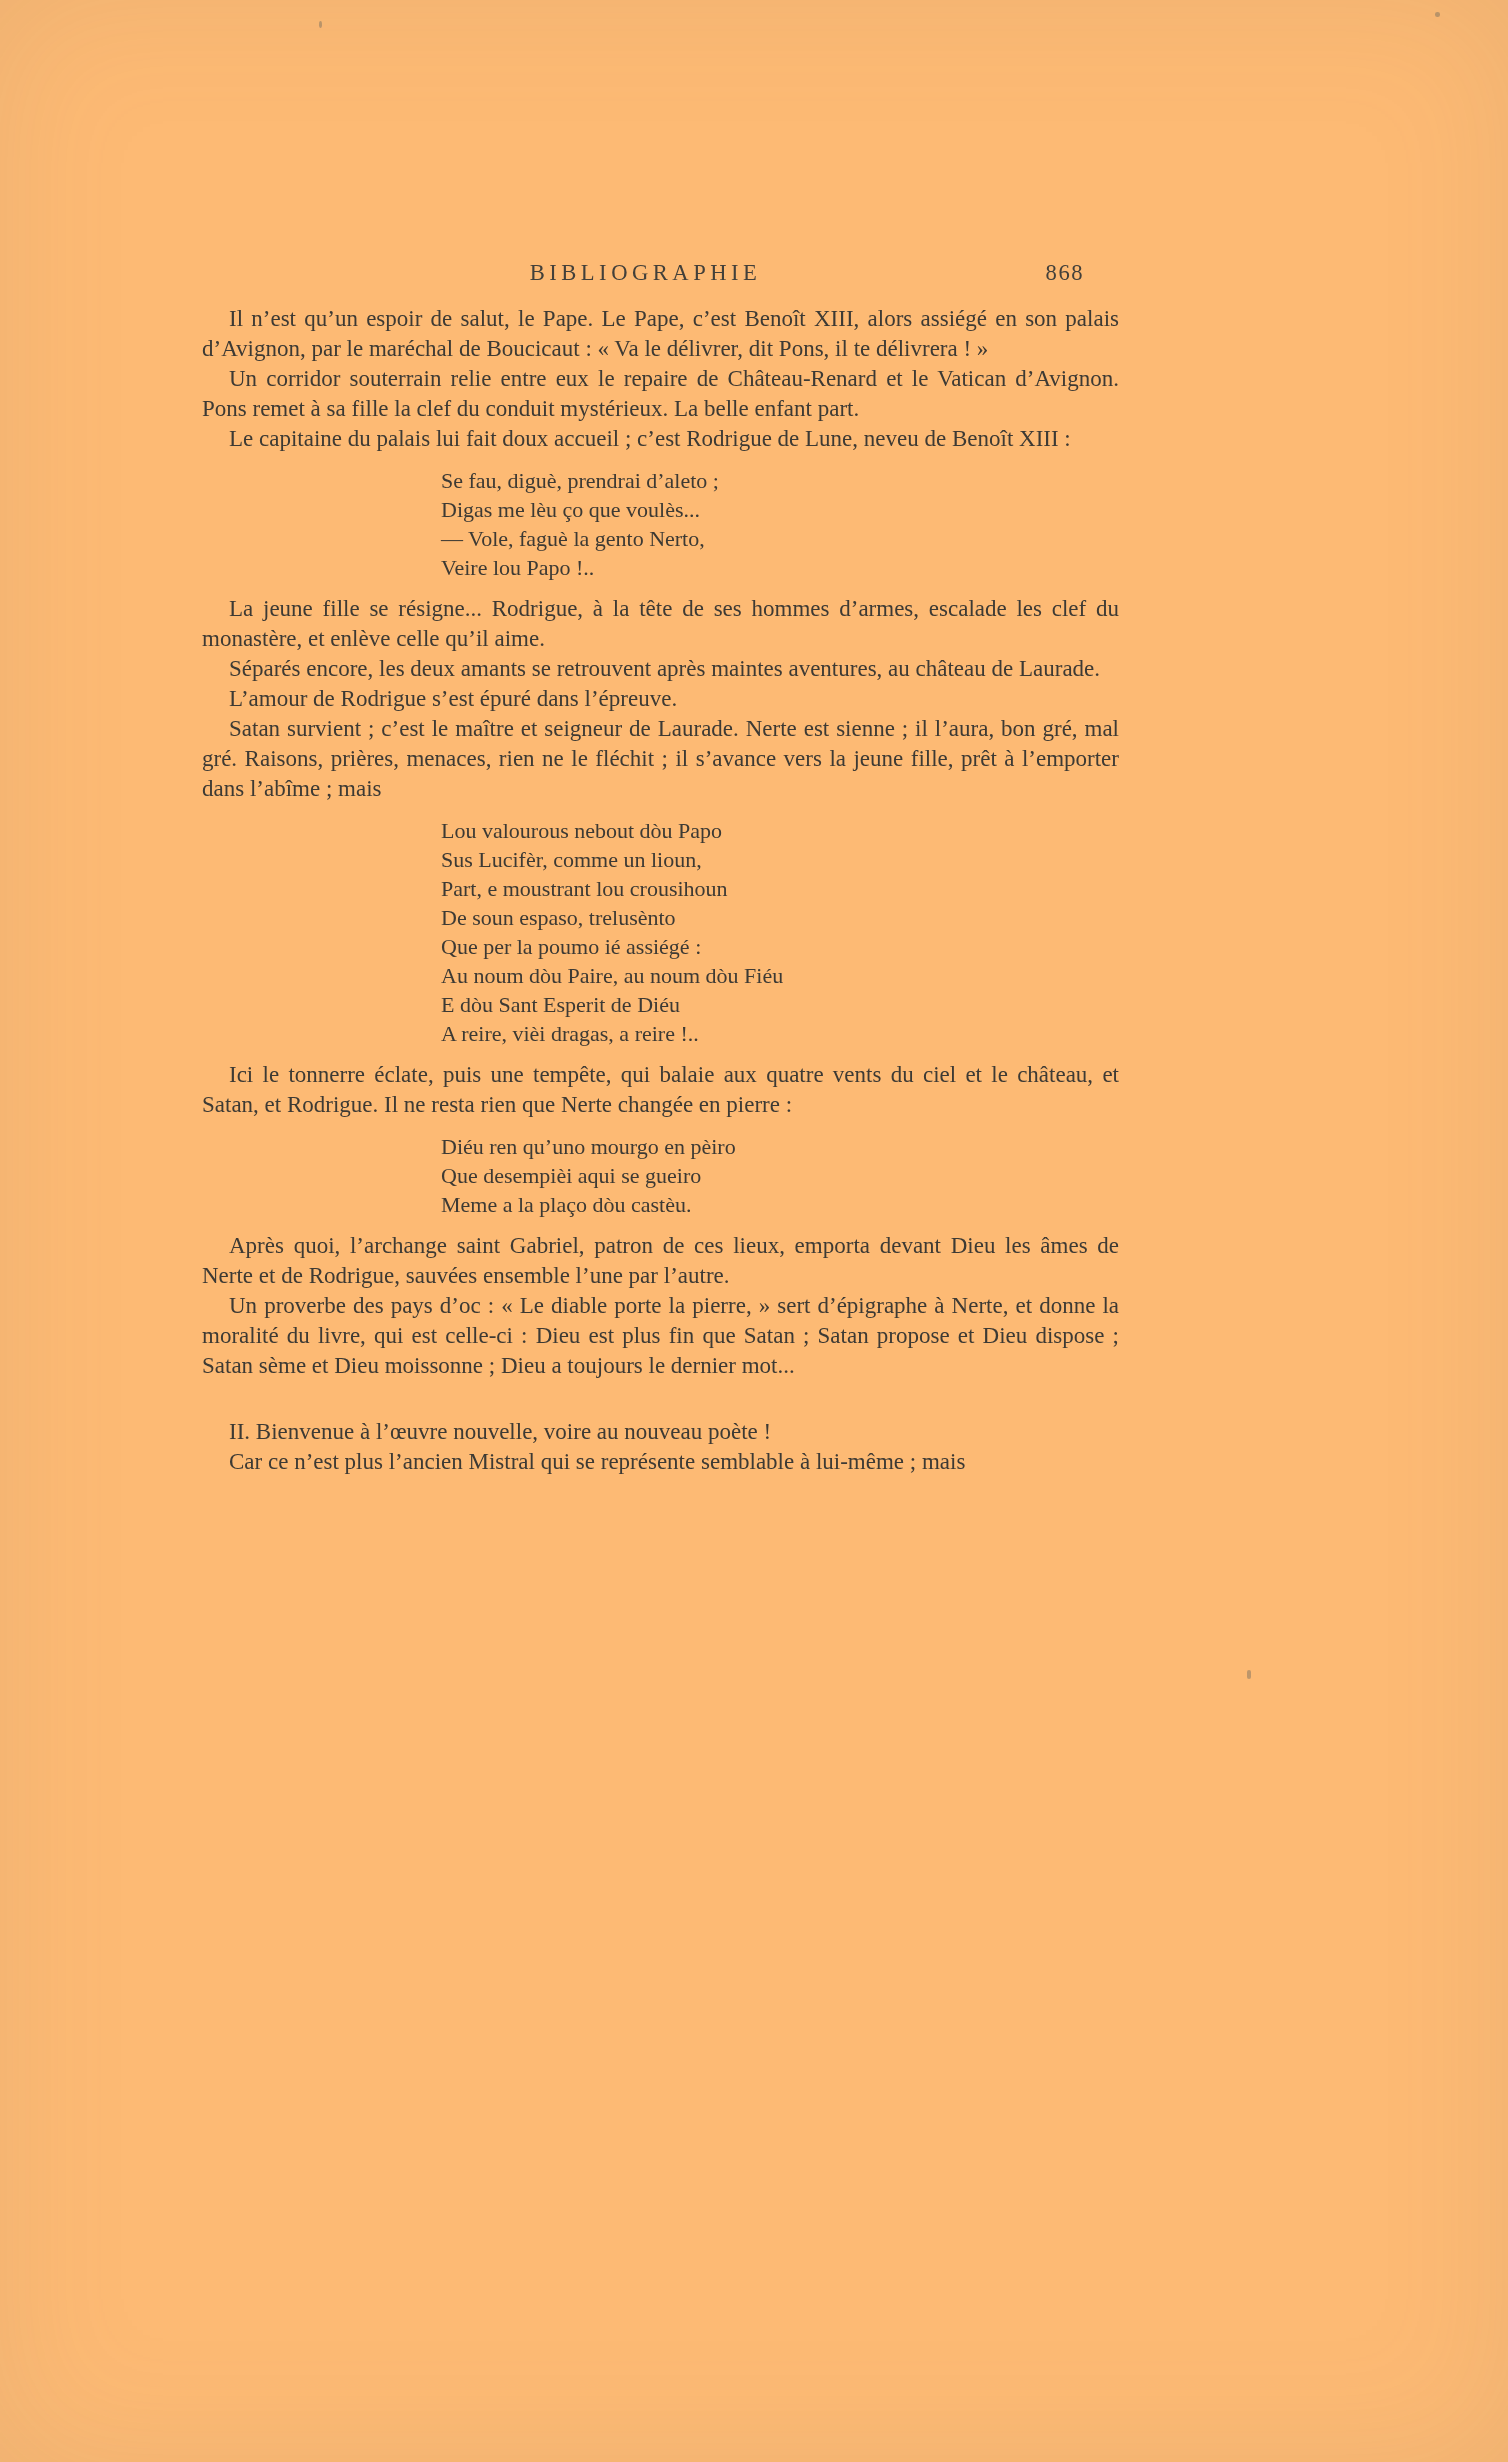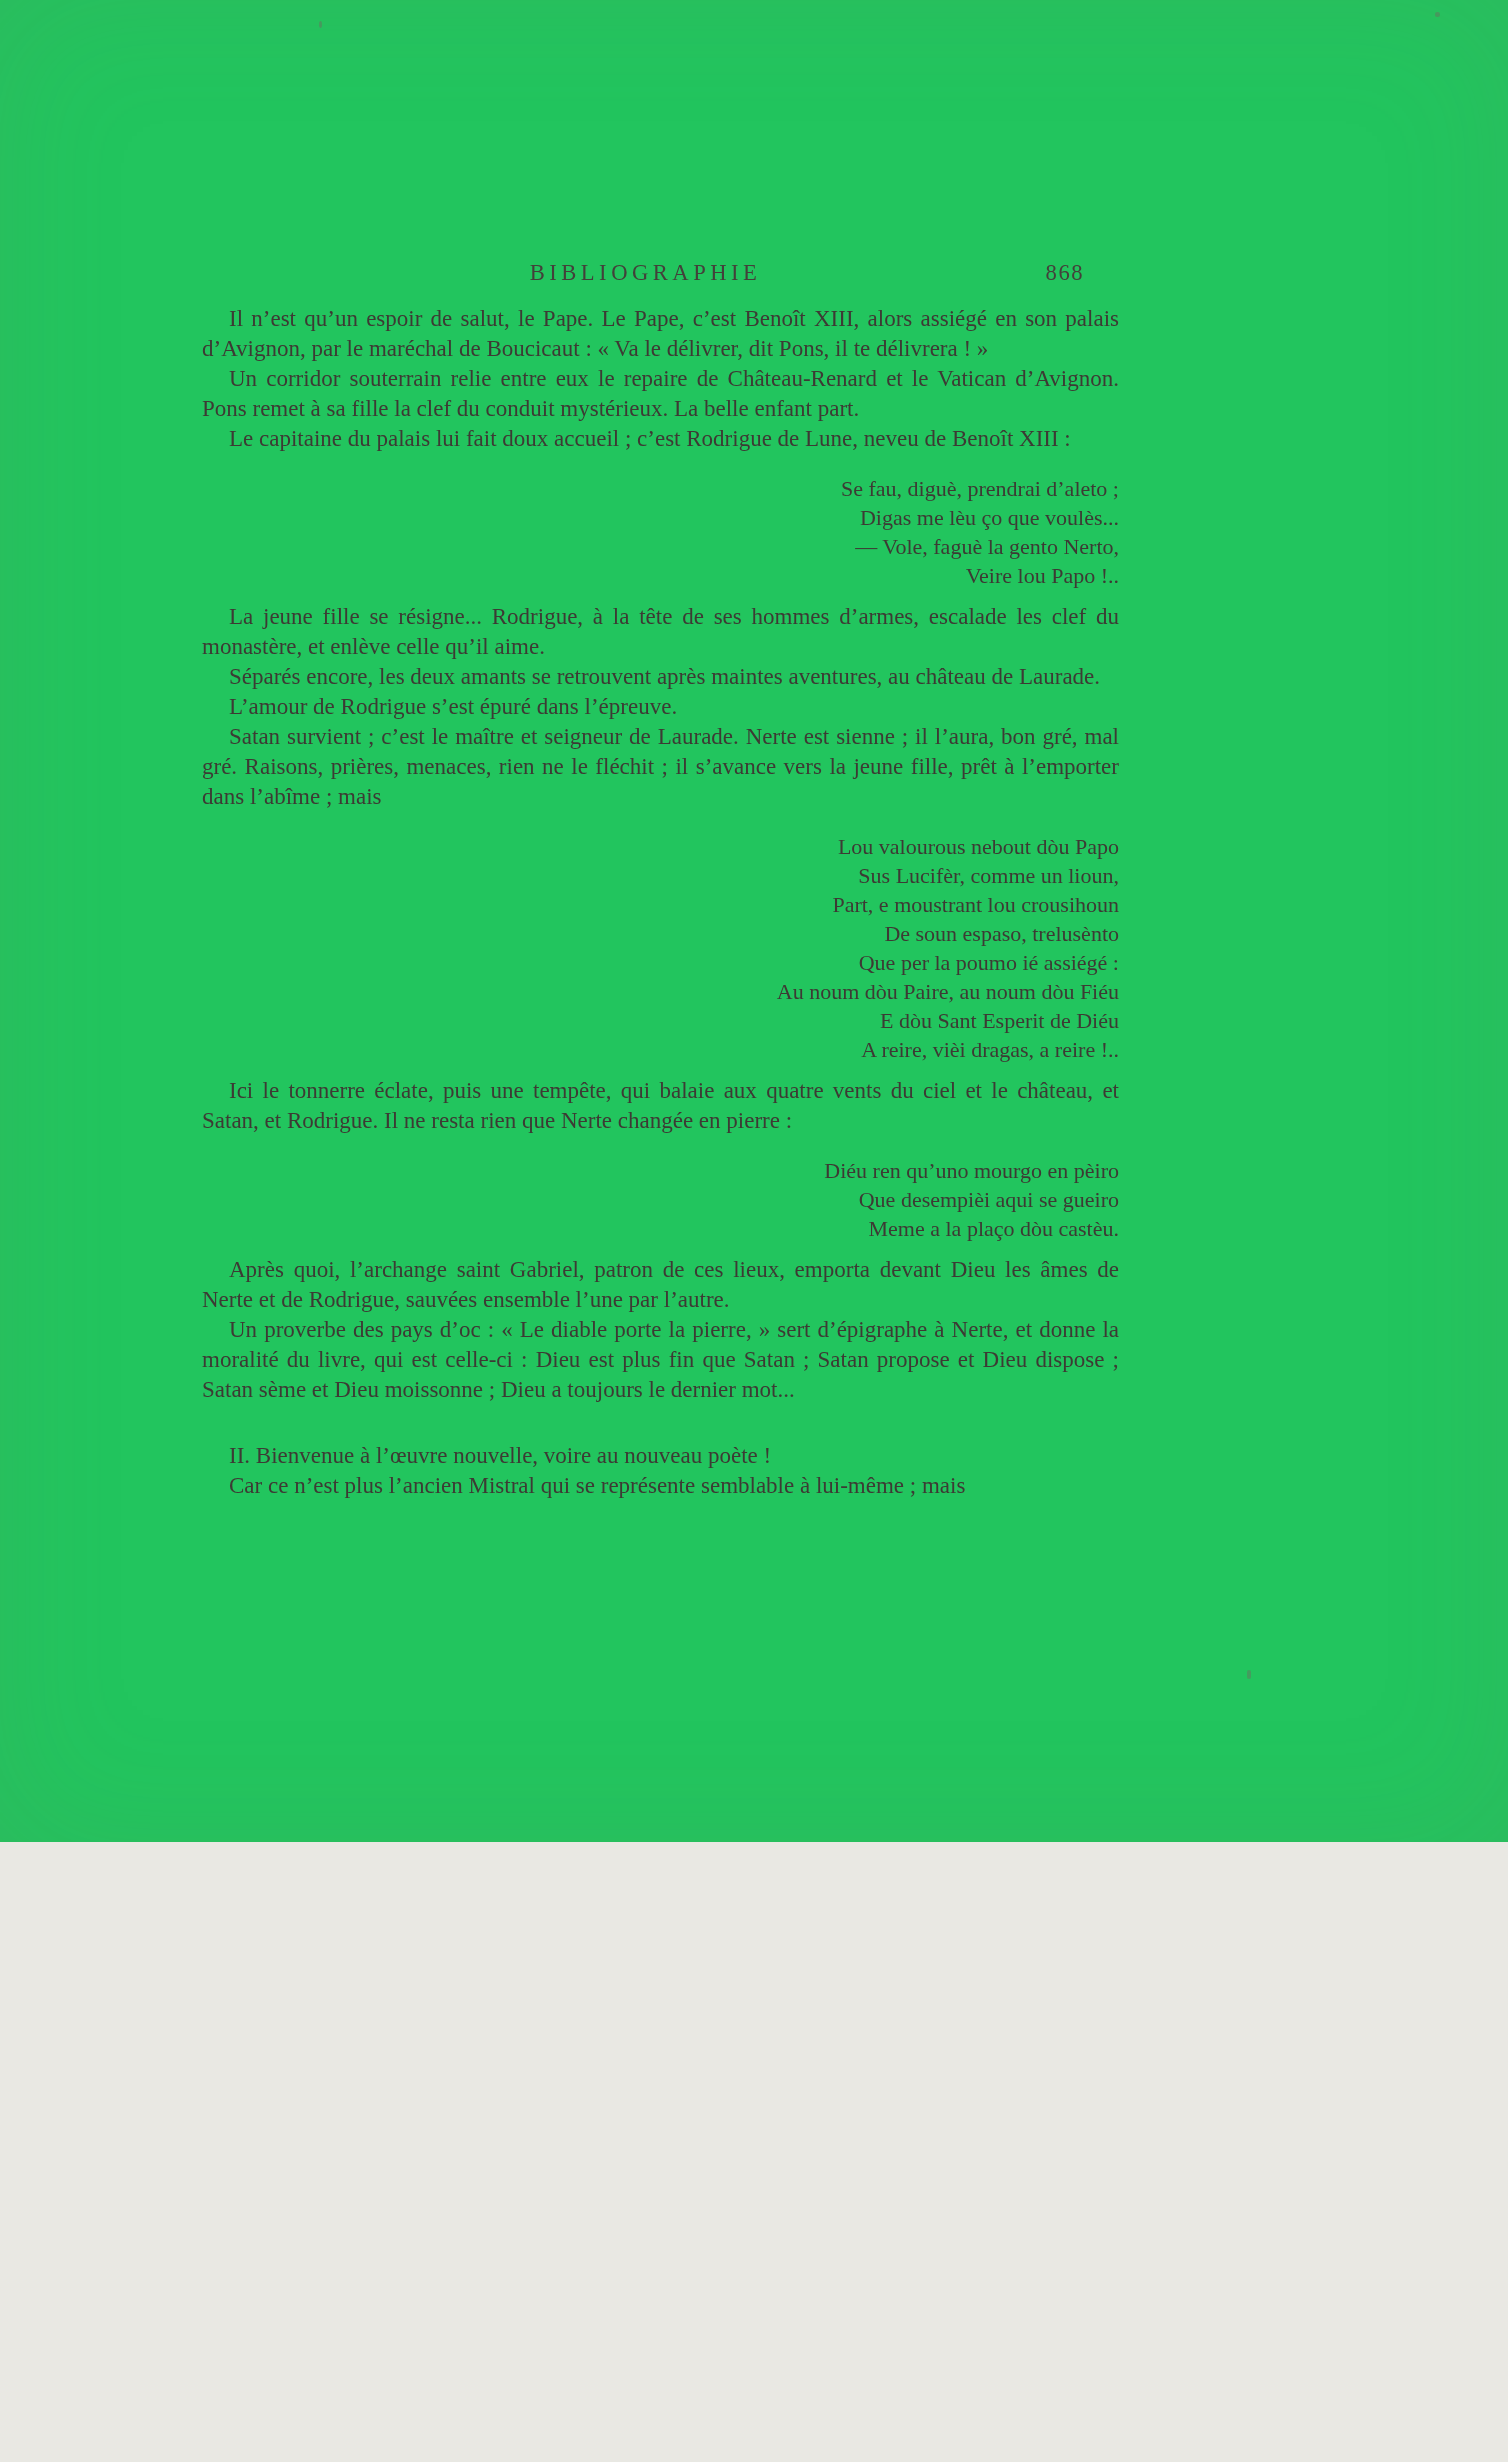--- a/index.html
+++ b/index.html
@@ -3,22 +3,22 @@
 <meta charset="utf-8">
 <style>
   html, body {
     margin: 0;
     padding: 0;
     background: #e9e8e3;
   }
   .page {
     position: relative;
     width: 1509px;
-    height: 1842px;
-    background: #22c55e;
+    height: 2462px;
+    background: #fdba74;
     overflow: hidden;
     font-family: "Liberation Serif", "DejaVu Serif", serif;
     color: #3d3a34;
     text-decoration: underline;
   }
   
   .page::after {
     content: "";
     position: absolute;
     inset: 0;
@@ -57,24 +57,24 @@
     font-size: 23px;
     line-height: 30px;
     text-align: justify;
     text-rendering: optimizeLegibility;
   }
   .para {
     margin: 0;
     text-indent: 27px;
   }
   .verse {
-    margin: 20px 0 12px 239px;
+    margin: 12px 0 12px 239px;
     font-size: 22px;
     line-height: 29px;
-    text-align: right;
+    text-align: left;
   }
   .verse .verse-line {
     white-space: pre-wrap;
   }
   .section-gap {
     margin-top: 36px;
   }
   .speck {
     position: absolute;
     background: #6f6a60;

